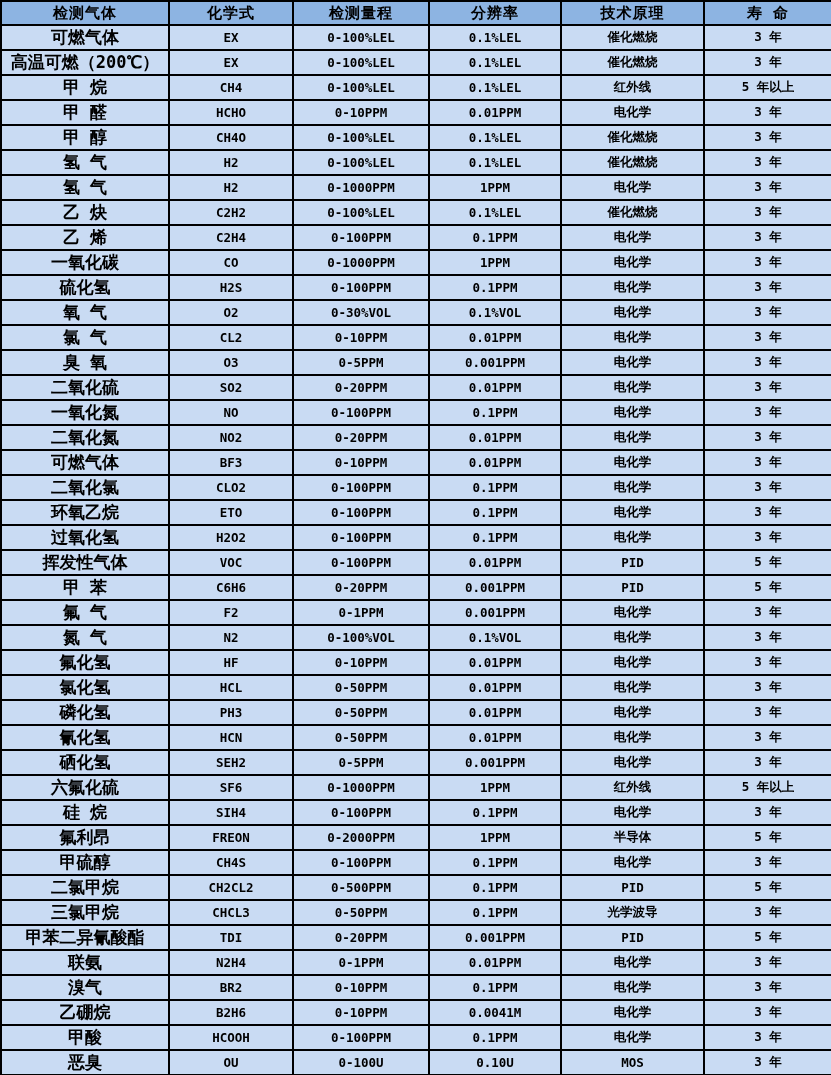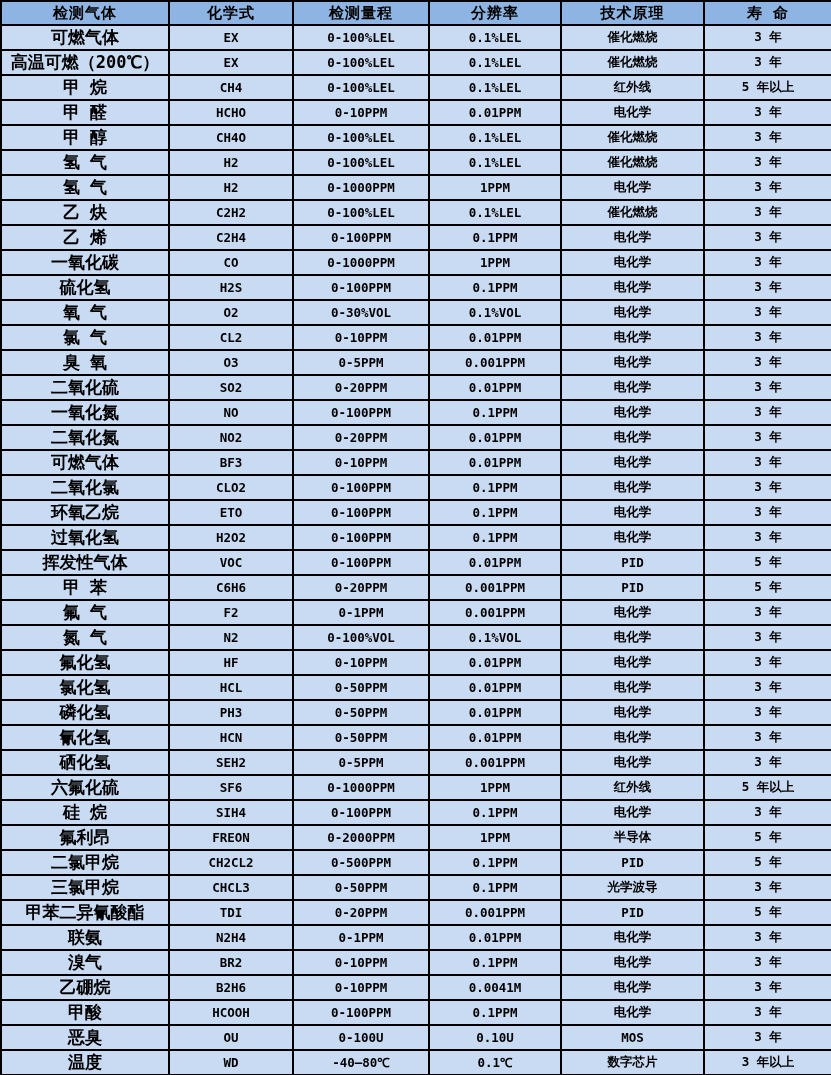--- a/index.html
+++ b/index.html
@@ -319,20 +319,28 @@
         </tr>
         <tr>
           <td class="gas">氟利昂</td>
           <td>FREON</td>
           <td>0-2000PPM</td>
           <td>1PPM</td>
           <td>半导体</td>
           <td>5 年</td>
         </tr>
         <tr>
+          <td class="gas">甲硫醇</td>
+          <td>CH4S</td>
+          <td>0-100PPM</td>
+          <td>0.1PPM</td>
+          <td>电化学</td>
+          <td>3 年</td>
+        </tr>
+        <tr>
           <td class="gas">二氯甲烷</td>
           <td>CH2CL2</td>
           <td>0-500PPM</td>
           <td>0.1PPM</td>
           <td>PID</td>
           <td>5 年</td>
         </tr>
         <tr>
           <td class="gas">三氯甲烷</td>
           <td>CHCL3</td>

